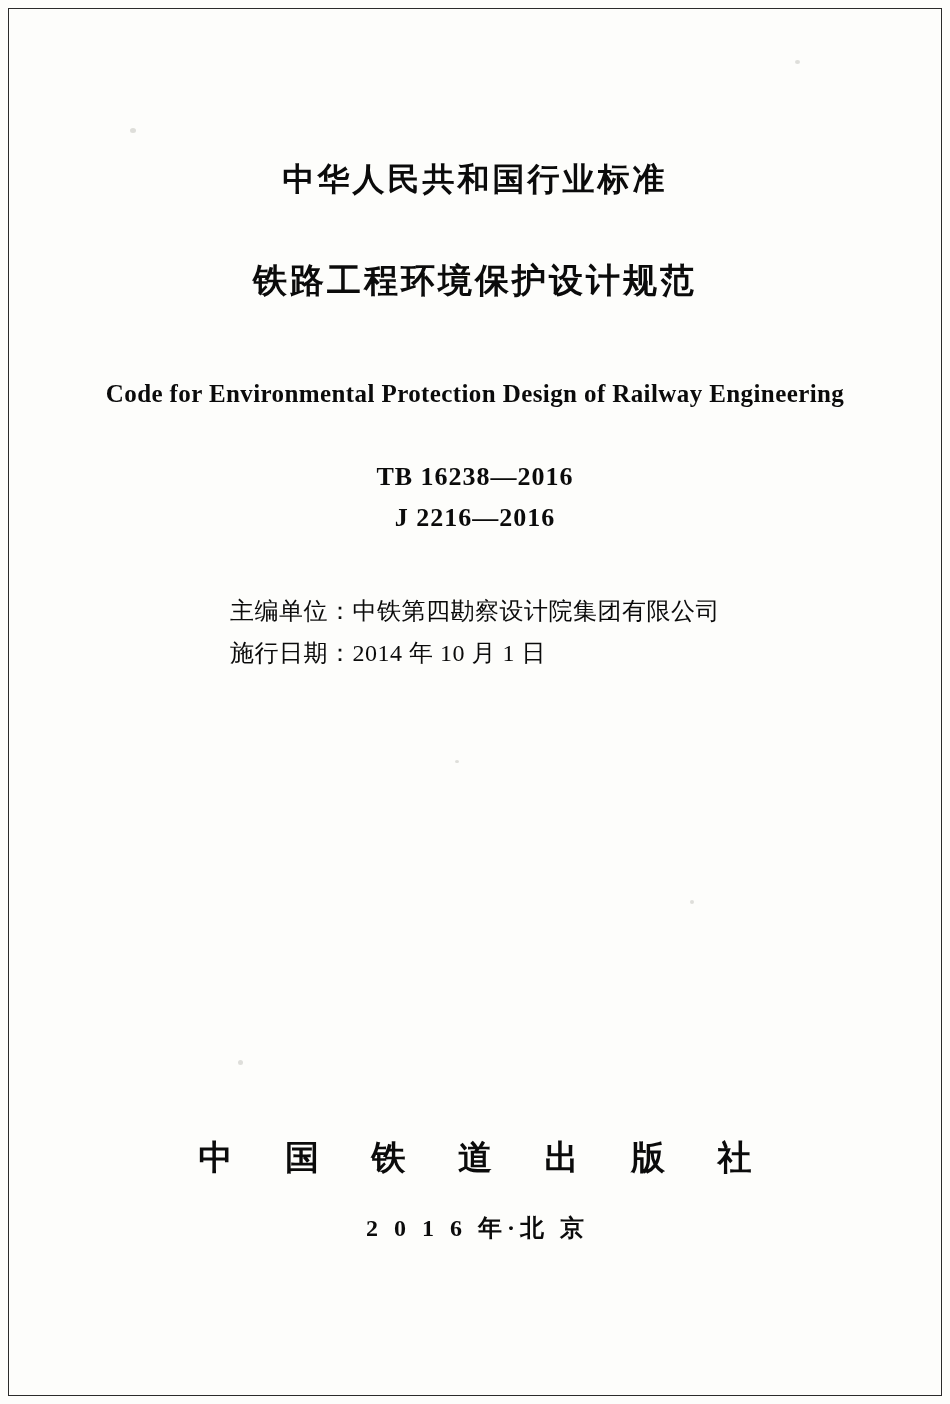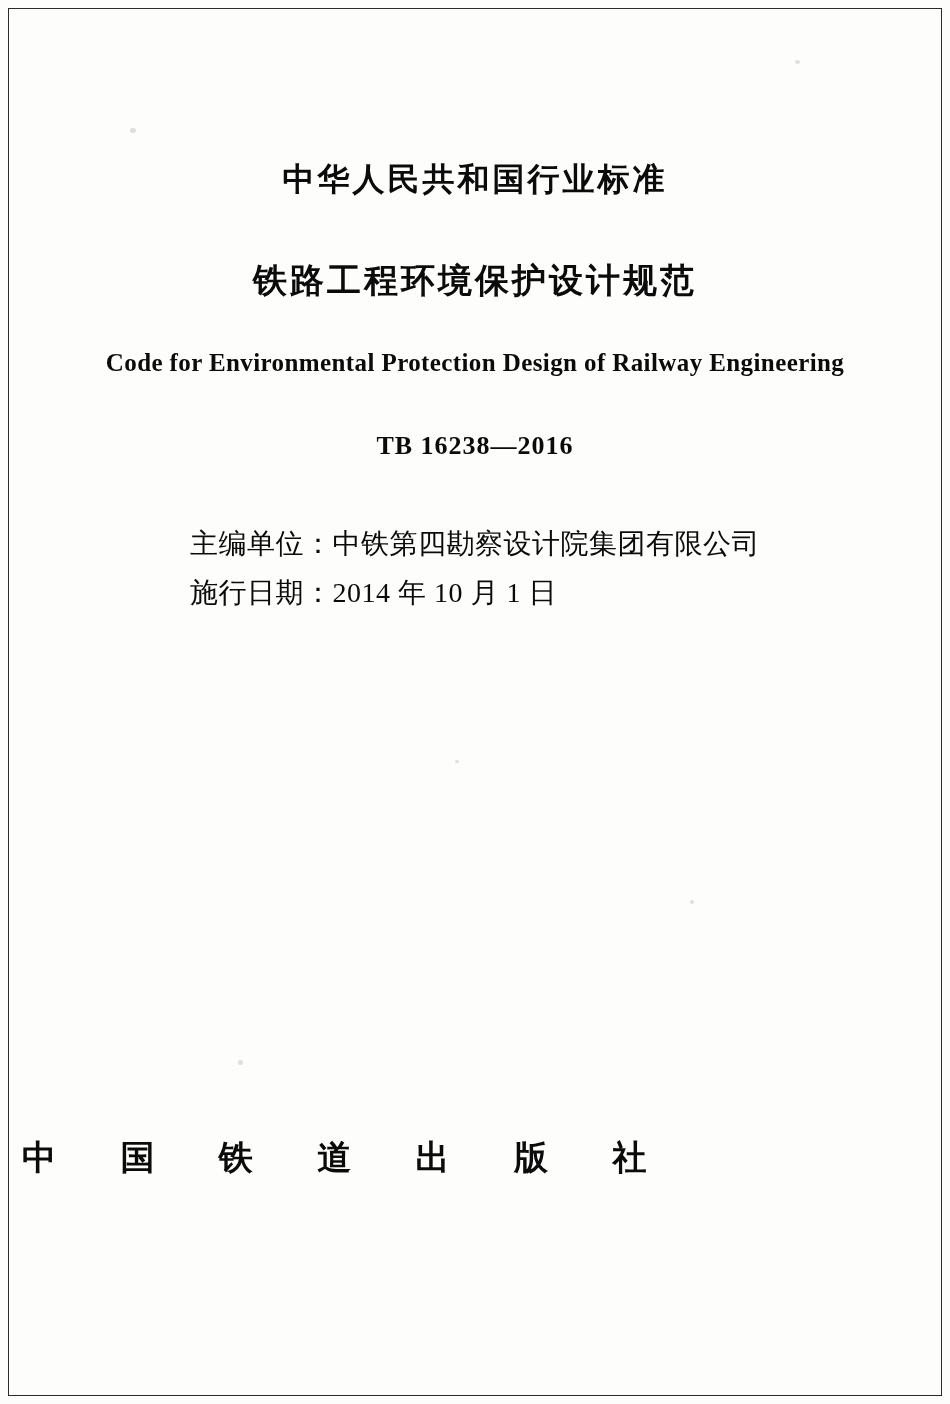--- a/index.html
+++ b/index.html
@@ -48,21 +48,21 @@
   }
   .t-title {
     margin-top: 62px;
     font-family: "Liberation Sans", sans-serif;
     font-weight: bold;
     font-size: 34px;
     letter-spacing: 3px;
     line-height: 1.2;
   }
   .t-en {
-    margin-top: 46px;
+    margin-top: 77px;
     font-family: "Liberation Serif", serif;
     font-weight: bold;
     font-size: 25px;
     letter-spacing: 0.4px;
     line-height: 1.25;
     white-space: nowrap;
   }
   .t-code {
     margin-top: 48px;
     font-family: "Liberation Serif", serif;
@@ -73,39 +73,39 @@
   }
   .t-code .code-line {
     display: block;
   }
 
   .meta {
     margin-top: 52px;
     display: inline-block;
     text-align: left;
     font-family: "Liberation Serif", serif;
-    font-size: 28px;
+    font-size: 24px;
     line-height: 1.75;
     letter-spacing: 0.5px;
   }
   .meta .row {
     white-space: nowrap;
   }
 
   .publisher {
     position: absolute;
     left: 0;
     right: 0;
     top: 1135px;
-    font-family: Liberation Mono, monospace;
+    font-family: Liberation Serif, serif;
     font-weight: bold;
     font-size: 34px;
     letter-spacing: 22px;
     text-indent: 22px;
-    text-align: left;
+    text-align: center;
   }
   .pubdate {
     position: absolute;
     left: 0;
     right: 0;
     top: 1212px;
     font-family: "Liberation Serif", serif;
     font-weight: bold;
     font-size: 24px;
     letter-spacing: 5px;
@@ -137,25 +137,27 @@
   <div class="content">
 
     <div class="t-std">中华人民共和国行业标准</div>
 
     <div class="t-title">铁路工程环境保护设计规范</div>
 
     <div class="t-en">Code for Environmental Protection Design of Railway Engineering</div>
 
     <div class="t-code">
       <span class="code-line">TB 16238—2016</span>
+      <span class="code-line">J 2216—2016</span>
     </div>
 
     <div class="meta">
       <div class="row">主编单位：中铁第四勘察设计院集团有限公司</div>
       <div class="row">施行日期：2014 年 10 月 1 日</div>
     </div>
 
   </div>
 
   <div class="publisher">中 国 铁 道 出 版 社</div>
 
+  <div class="pubdate">2 0 1 6 年·北  京</div>
 
 </div>
 
 </body></html>

